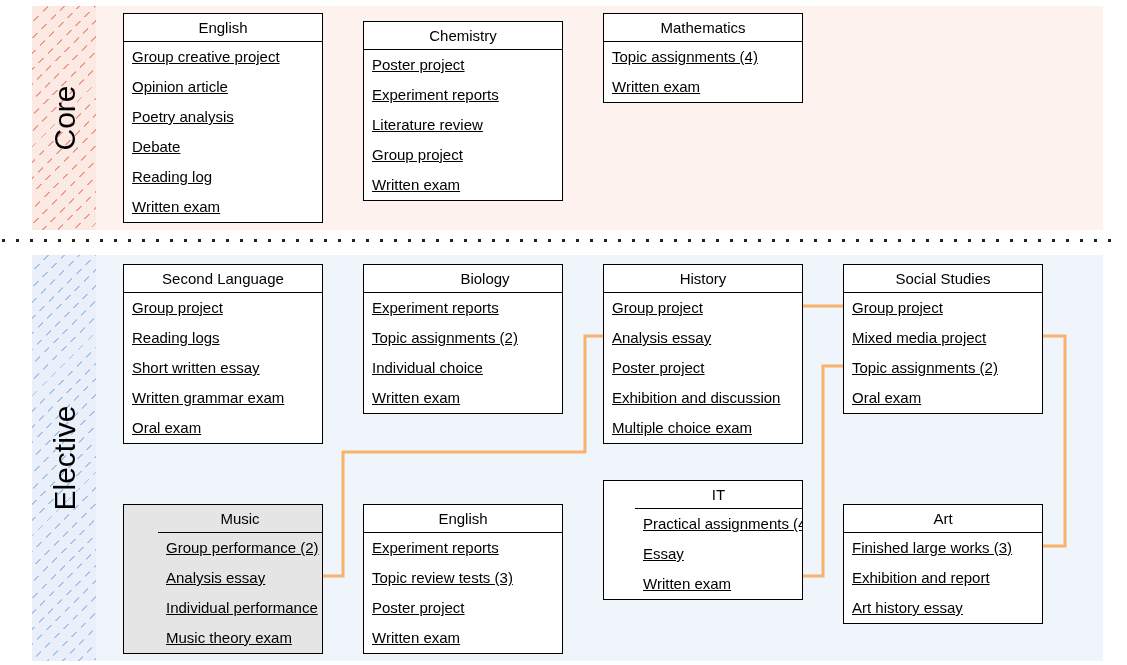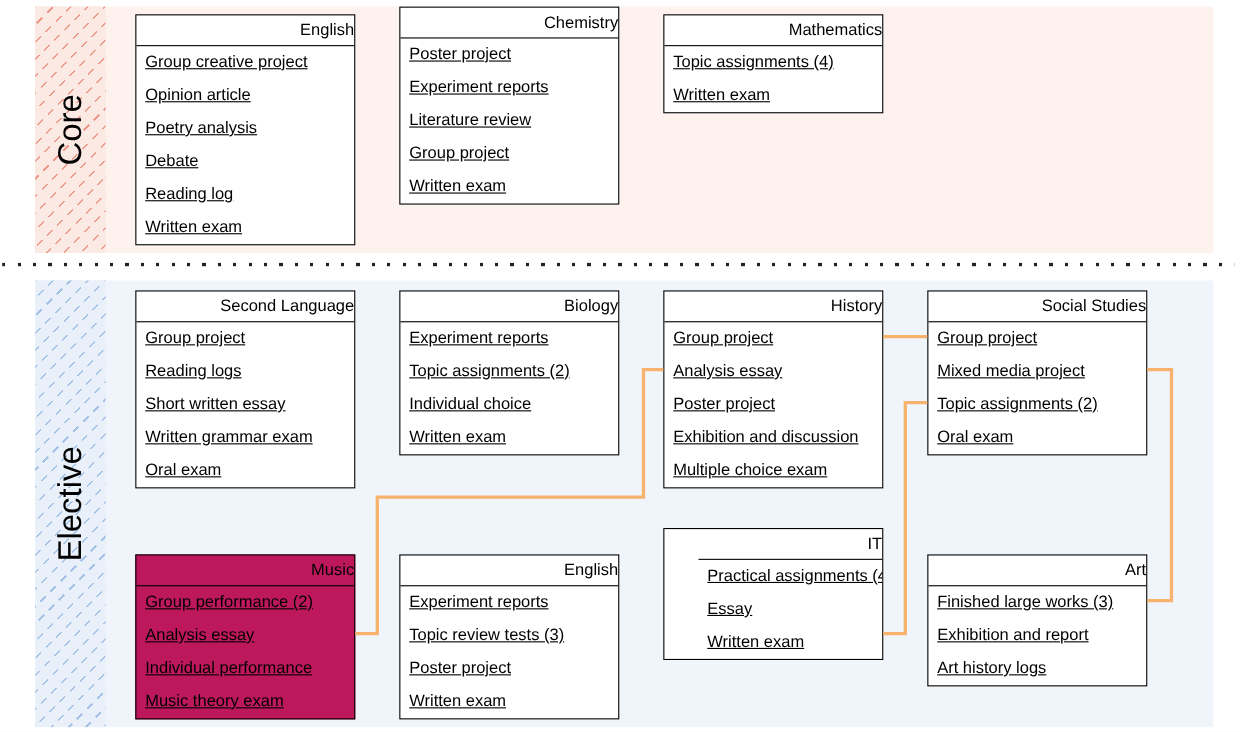--- a/index.html
+++ b/index.html
@@ -33,21 +33,21 @@
   .divider{
     position:absolute;left:2px;top:239px;width:1120px;height:3px;
     background-image:repeating-linear-gradient(90deg,#222 0 3px,transparent 3px 14px);
   }
 
   .box{
     position:absolute;width:200px;background:#fff;
     border:1.35px solid #000;box-sizing:border-box;
   }
   .box-header{
-    height:27px;line-height:27px;text-align:right;
+    height:27px;line-height:27px;text-align:center;
     border-bottom:1.35px solid #000;font-size:15px;
   }
   .box-item{
     height:30px;line-height:30px;padding-left:8px;
     font-size:15px;white-space:nowrap;overflow:hidden;text-decoration:underline;
   }
 
   #connector-layer{position:absolute;left:0;top:0;width:1127px;height:665px;pointer-events:none;}
 </style>
 </head>
@@ -70,21 +70,21 @@
   <div id="boxes-layer">
       <div class="box" style="left: 123px; top: 13px; border-color: rgb(0, 0, 0); background: rgb(255, 255, 255);">
         <div class="box-header" style="border-bottom-color: rgb(0, 0, 0);">English</div>
         <div class="box-item">Group creative project</div>
         <div class="box-item">Opinion article</div>
         <div class="box-item">Poetry analysis</div>
         <div class="box-item">Debate</div>
         <div class="box-item">Reading log</div>
         <div class="box-item">Written exam</div>
       </div>
-      <div class="box" style="left: 363px; top: 6px; border-color: rgb(0, 0, 0); background: rgb(255, 255, 255);">
+      <div class="box" style="left: 363px; top: 21px; border-color: rgb(0, 0, 0); background: rgb(255, 255, 255);">
         <div class="box-header" style="border-bottom-color: rgb(0, 0, 0);">Chemistry</div>
         <div class="box-item">Poster project</div>
         <div class="box-item">Experiment reports</div>
         <div class="box-item">Literature review</div>
         <div class="box-item">Group project</div>
         <div class="box-item">Written exam</div>
       </div>
       <div class="box" style="left: 603px; top: 13px; border-color: rgb(0, 0, 0); background: rgb(255, 255, 255);">
         <div class="box-header" style="border-bottom-color: rgb(0, 0, 0);">Mathematics</div>
         <div class="box-item">Topic assignments (4)</div>
@@ -113,21 +113,21 @@
         <div class="box-item">Exhibition and discussion</div>
         <div class="box-item">Multiple choice exam</div>
       </div>
       <div class="box" style="left: 843px; top: 264px; border-color: rgb(0, 0, 0); background: rgb(255, 255, 255);">
         <div class="box-header" style="border-bottom-color: rgb(0, 0, 0);">Social Studies</div>
         <div class="box-item">Group project</div>
         <div class="box-item">Mixed media project</div>
         <div class="box-item">Topic assignments (2)</div>
         <div class="box-item">Oral exam</div>
       </div>
-      <div class="box" style="left: 123px; top: 504px; border-color: rgb(0, 0, 0); background: #be185d;">
+      <div class="box" style="left: 123px; top: 504px; border-color: rgb(0, 0, 0); background: #e5e5e5; padding-left: 34px;">
         <div class="box-header" style="border-bottom-color: rgb(0, 0, 0);">Music</div>
         <div class="box-item">Group performance (2)</div>
         <div class="box-item">Analysis essay</div>
         <div class="box-item">Individual performance</div>
         <div class="box-item">Music theory exam</div>
       </div>
       <div class="box" style="left: 363px; top: 504px; border-color: rgb(0, 0, 0); background: rgb(255, 255, 255);">
         <div class="box-header" style="border-bottom-color: rgb(0, 0, 0);">English</div>
         <div class="box-item">Experiment reports</div>
         <div class="box-item">Topic review tests (3)</div>
@@ -137,21 +137,21 @@
       <div class="box" style="left: 603px; top: 480px; border-color: rgb(0, 0, 0); background: rgb(255, 255, 255); padding-left: 31px;">
         <div class="box-header" style="border-bottom-color: rgb(0, 0, 0);">IT</div>
         <div class="box-item">Practical assignments (4)</div>
         <div class="box-item">Essay</div>
         <div class="box-item">Written exam</div>
       </div>
       <div class="box" style="left: 843px; top: 504px; border-color: rgb(0, 0, 0); background: rgb(255, 255, 255);">
         <div class="box-header" style="border-bottom-color: rgb(0, 0, 0);">Art</div>
         <div class="box-item">Finished large works (3)</div>
         <div class="box-item">Exhibition and report</div>
-        <div class="box-item">Art history logs</div>
+        <div class="box-item">Art history essay</div>
       </div>
     </div>
 
   <svg id="connector-layer" width="1127" height="665" viewBox="0 0 1127 665" xmlns="http://www.w3.org/2000/svg">
       <polyline points="803,306 843,306" fill="none" stroke="#f7b26e" stroke-width="3"></polyline>
       <polyline points="323,576 343,576 343,452 585,452 585,336 603,336" fill="none" stroke="#f7b26e" stroke-width="3"></polyline>
       <polyline points="843,366 823,366 823,576 803,576" fill="none" stroke="#f7b26e" stroke-width="3"></polyline>
       <polyline points="1043,336 1065,336 1065,546 1043,546" fill="none" stroke="#f7b26e" stroke-width="3"></polyline>
     </svg>
 

